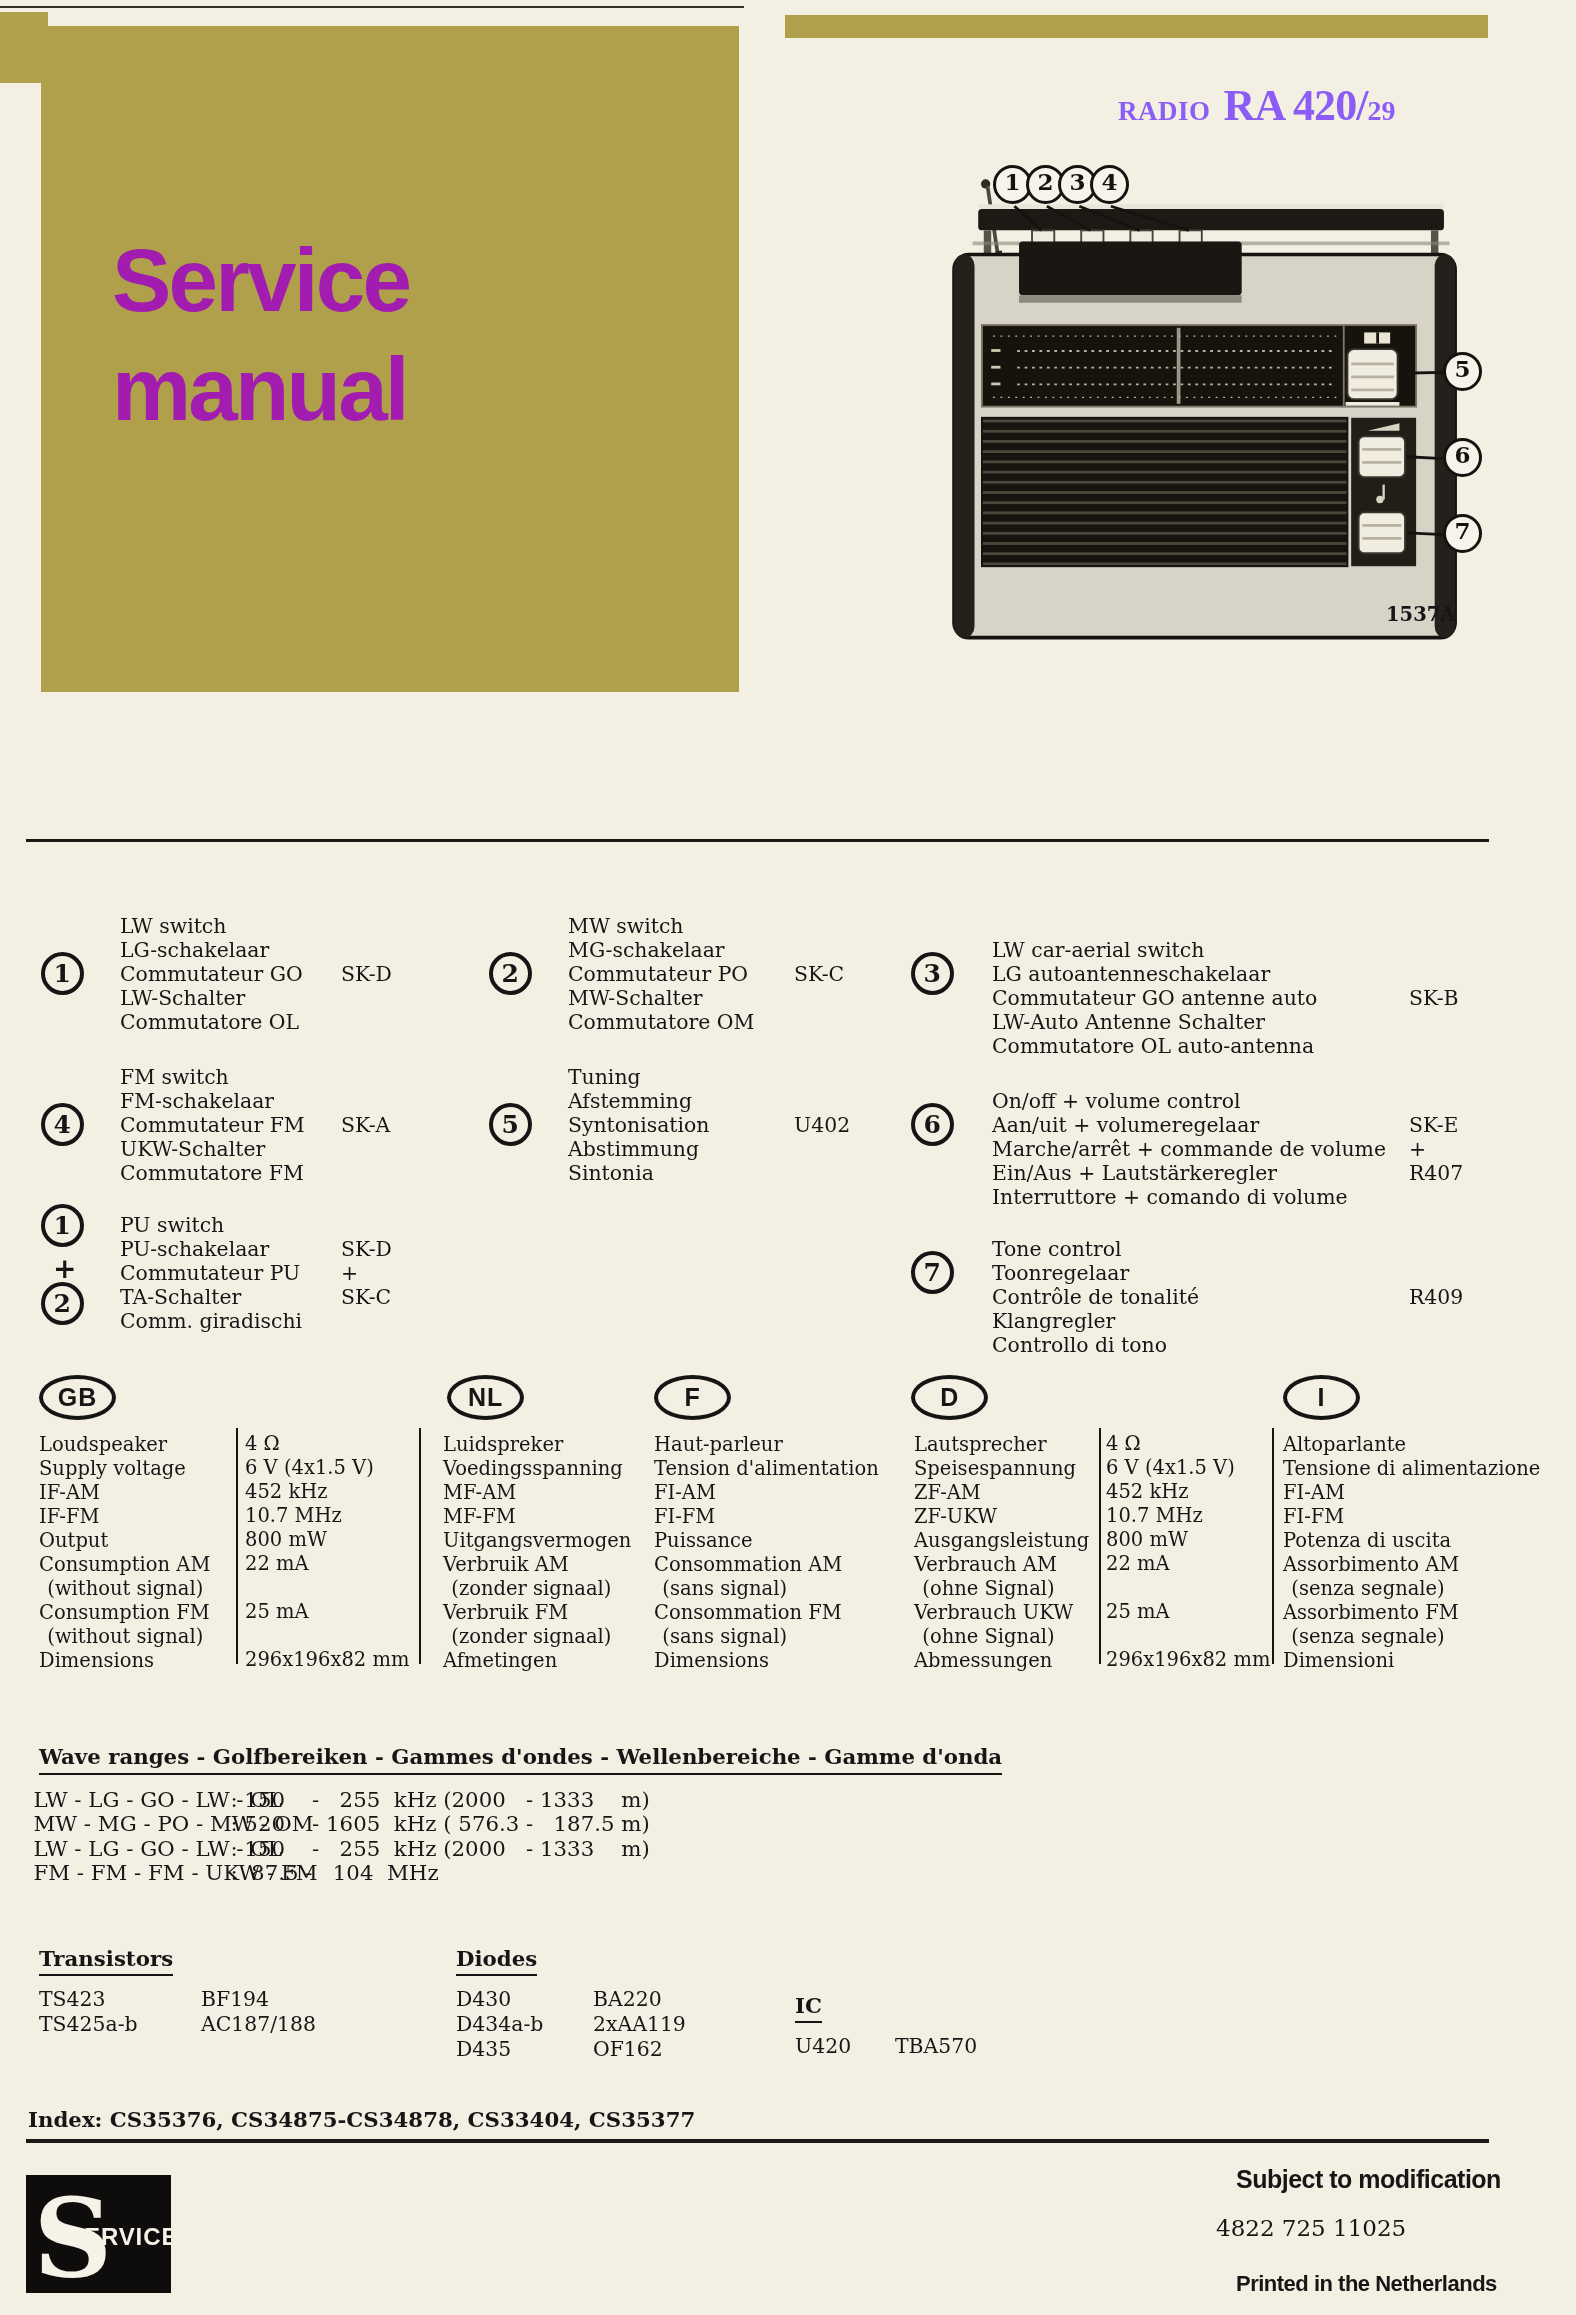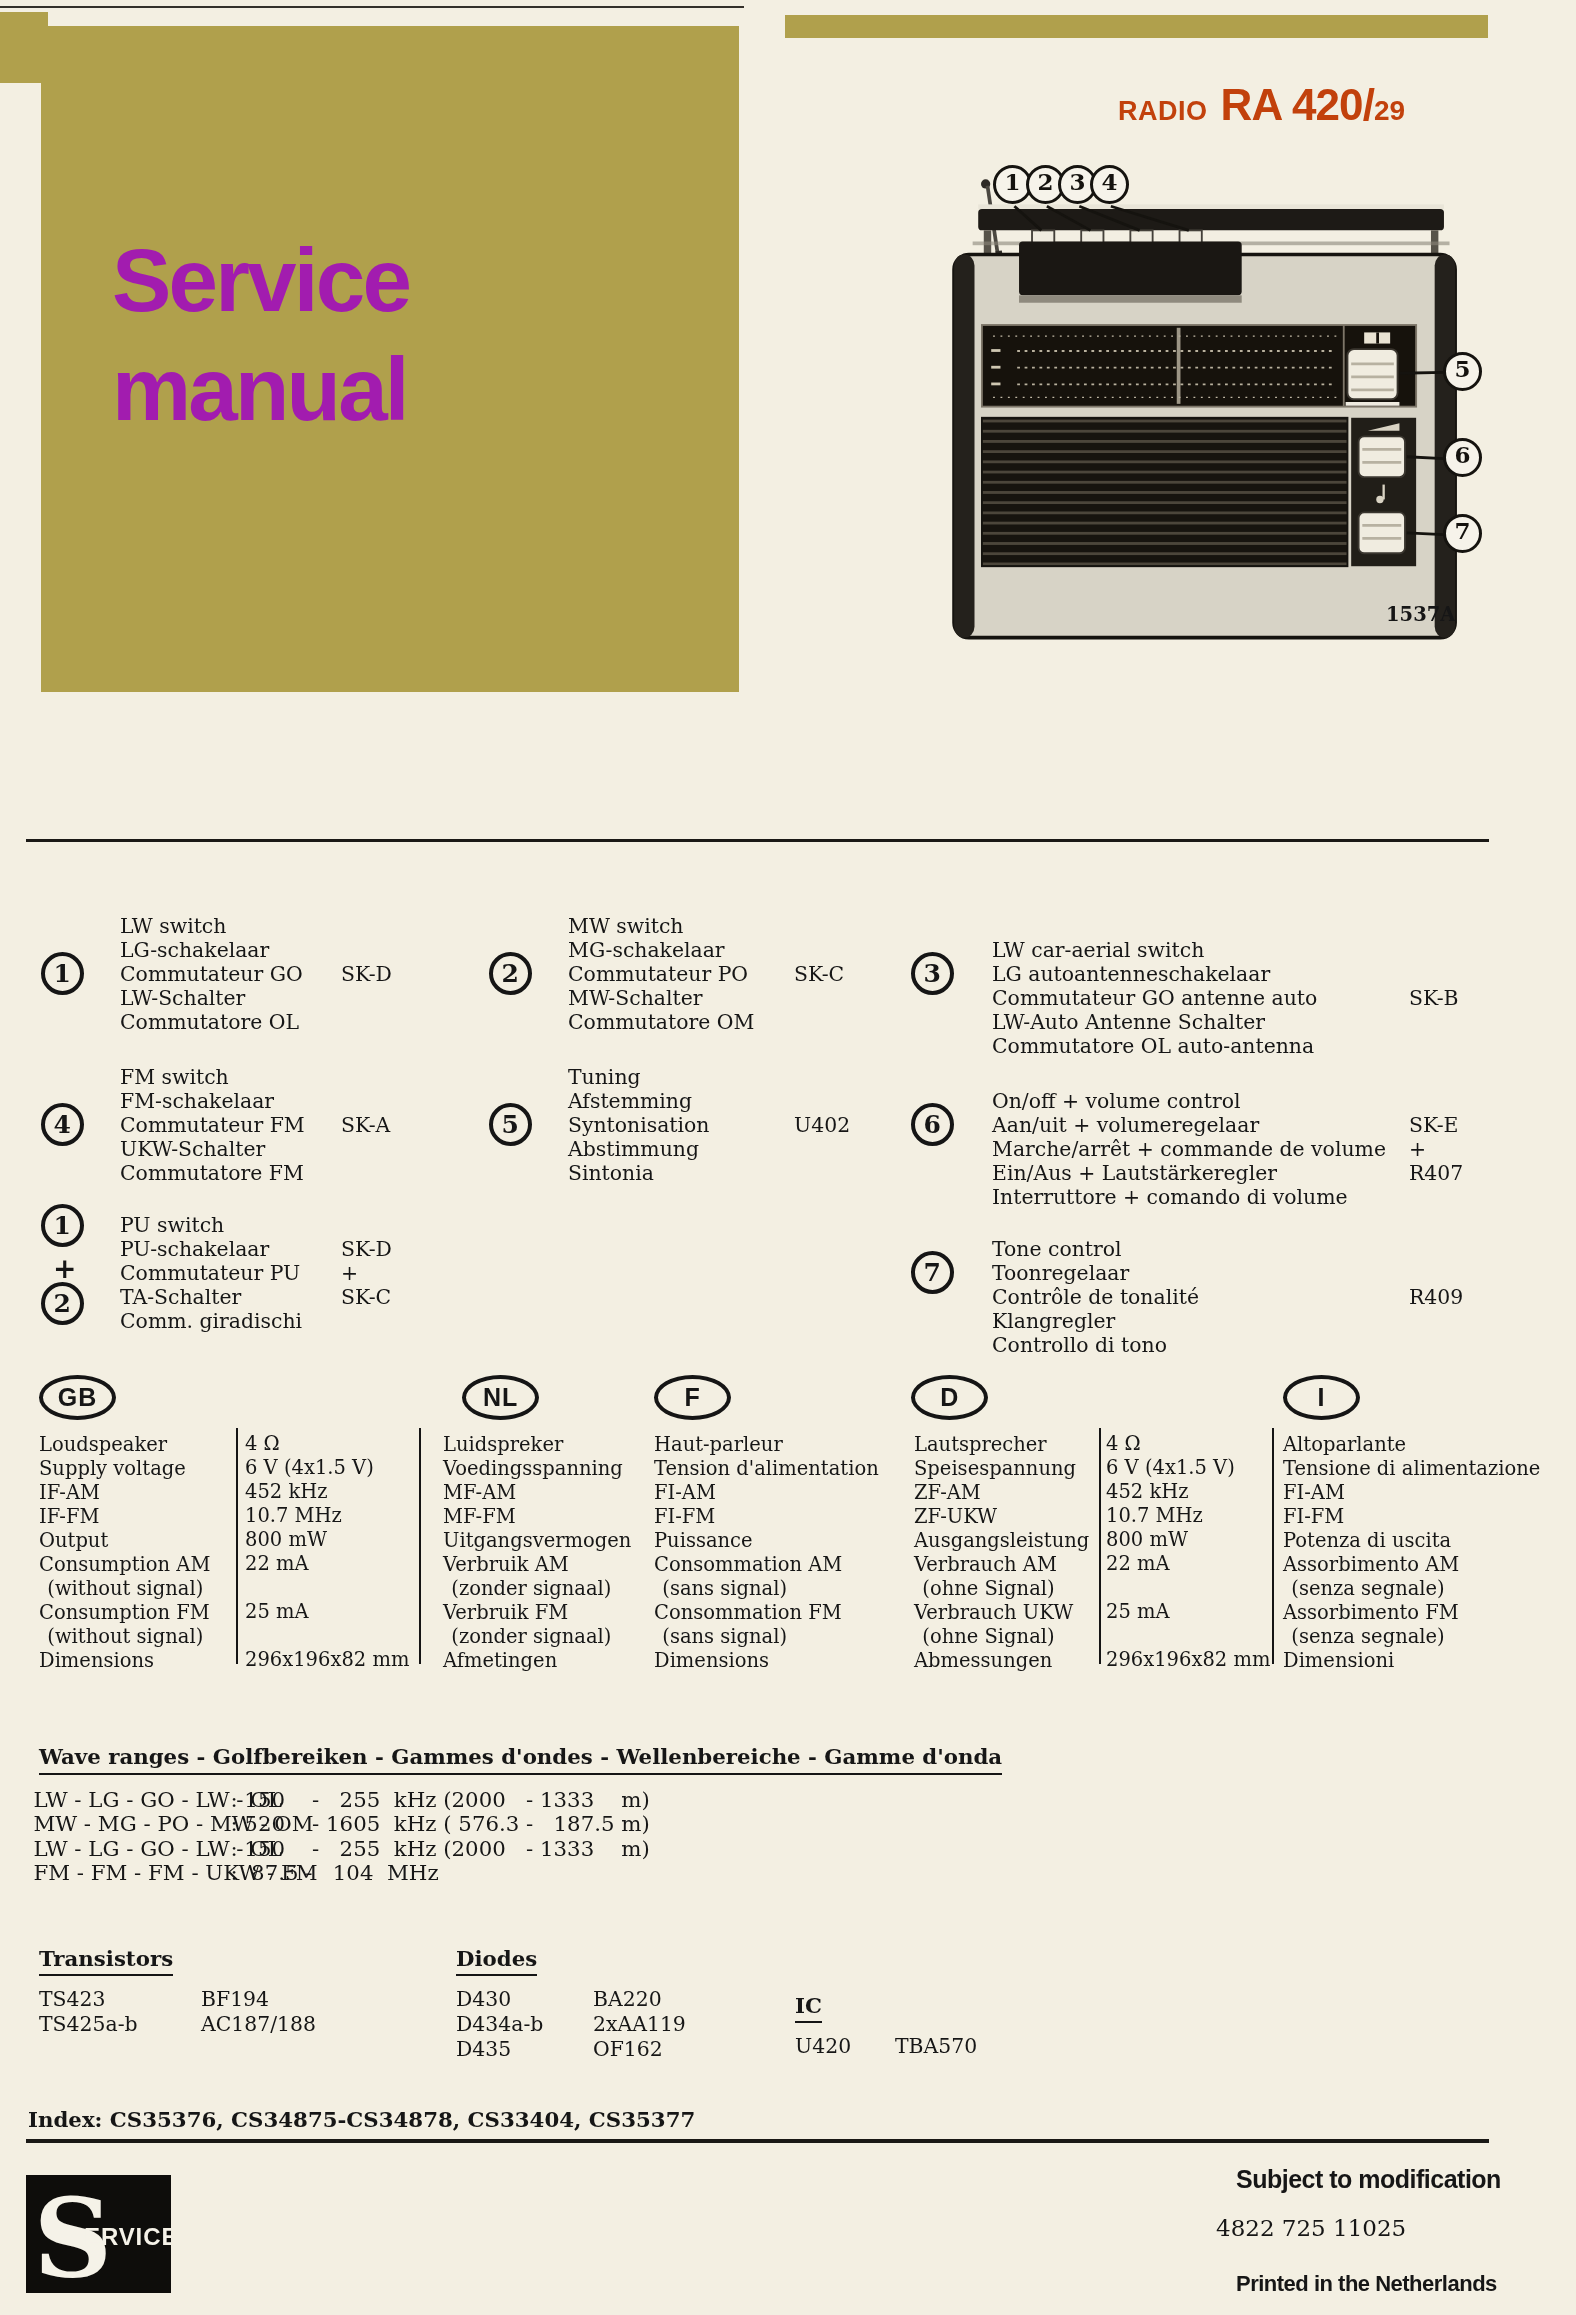--- a/index.html
+++ b/index.html
@@ -10,21 +10,21 @@
   .abs{position:absolute;}
   .gold{background:#b0a04c;}
   
   #hairline{left:0;top:5.6px;width:744px;height:2.8px;background:#33302a;}
   #gold-small{left:0;top:12px;width:48px;height:71px;}
   #gold-main{left:41px;top:26px;width:698px;height:666px;}
   #gold-bar{left:785px;top:15px;width:703px;height:23px;}
   #service-title{left:112px;top:226px;font-family:"Liberation Sans",sans-serif;
       font-weight:bold;font-size:89px;line-height:109px;letter-spacing:-2.8px;color:#a21caf;}
   #brand{left:1118px;top:80px;width:371px;display:flex;align-items:baseline;
-      font-family:Liberation Sans, sans-serif;font-weight:bold;color:#c2410c;}
+      font-family:Liberation Serif, serif;font-weight:bold;color:#8b5cf6;}
   #brand .b-small{font-size:27px;letter-spacing:0.5px;margin-right:13px;}
   #brand .b-big{font-size:44px;letter-spacing:-0.9px;}
   #brand .b-var{font-size:28px;}
   
   #radio-svg{left:928px;top:158px;width:594px;height:501px;}
   .pc{position:absolute;width:33px;height:33px;border:3.7px solid #15130f;border-radius:50%;
       background:#f6f3ea;text-align:center;line-height:33px;
       font:bold 23px "DejaVu Serif",serif;color:#15130f;}
   #photo-caption{left:1386px;top:603px;font-weight:bold;font-size:19.5px;}
   
@@ -320,21 +320,21 @@
     <div class="sl">10.7 MHz</div>
     <div class="sl">800 mW</div>
     <div class="sl">22 mA</div>
     <div class="sl"></div>
     <div class="sl">25 mA</div>
     <div class="sl"></div>
     <div class="sl">296x196x82 mm</div>
   </div>
 
   <div class="spec-col" style="left:443px;">
-    <span class="oval" style="left:19px;">NL</span>
+    <span class="oval" style="left:4px;">NL</span>
     <div class="sls">
       <div class="sl">Luidspreker</div>
       <div class="sl">Voedingsspanning</div>
       <div class="sl">MF-AM</div>
       <div class="sl">MF-FM</div>
       <div class="sl">Uitgangsvermogen</div>
       <div class="sl">Verbruik AM</div>
       <div class="sl">(zonder signaal)</div>
       <div class="sl">Verbruik FM</div>
       <div class="sl">(zonder signaal)</div>

